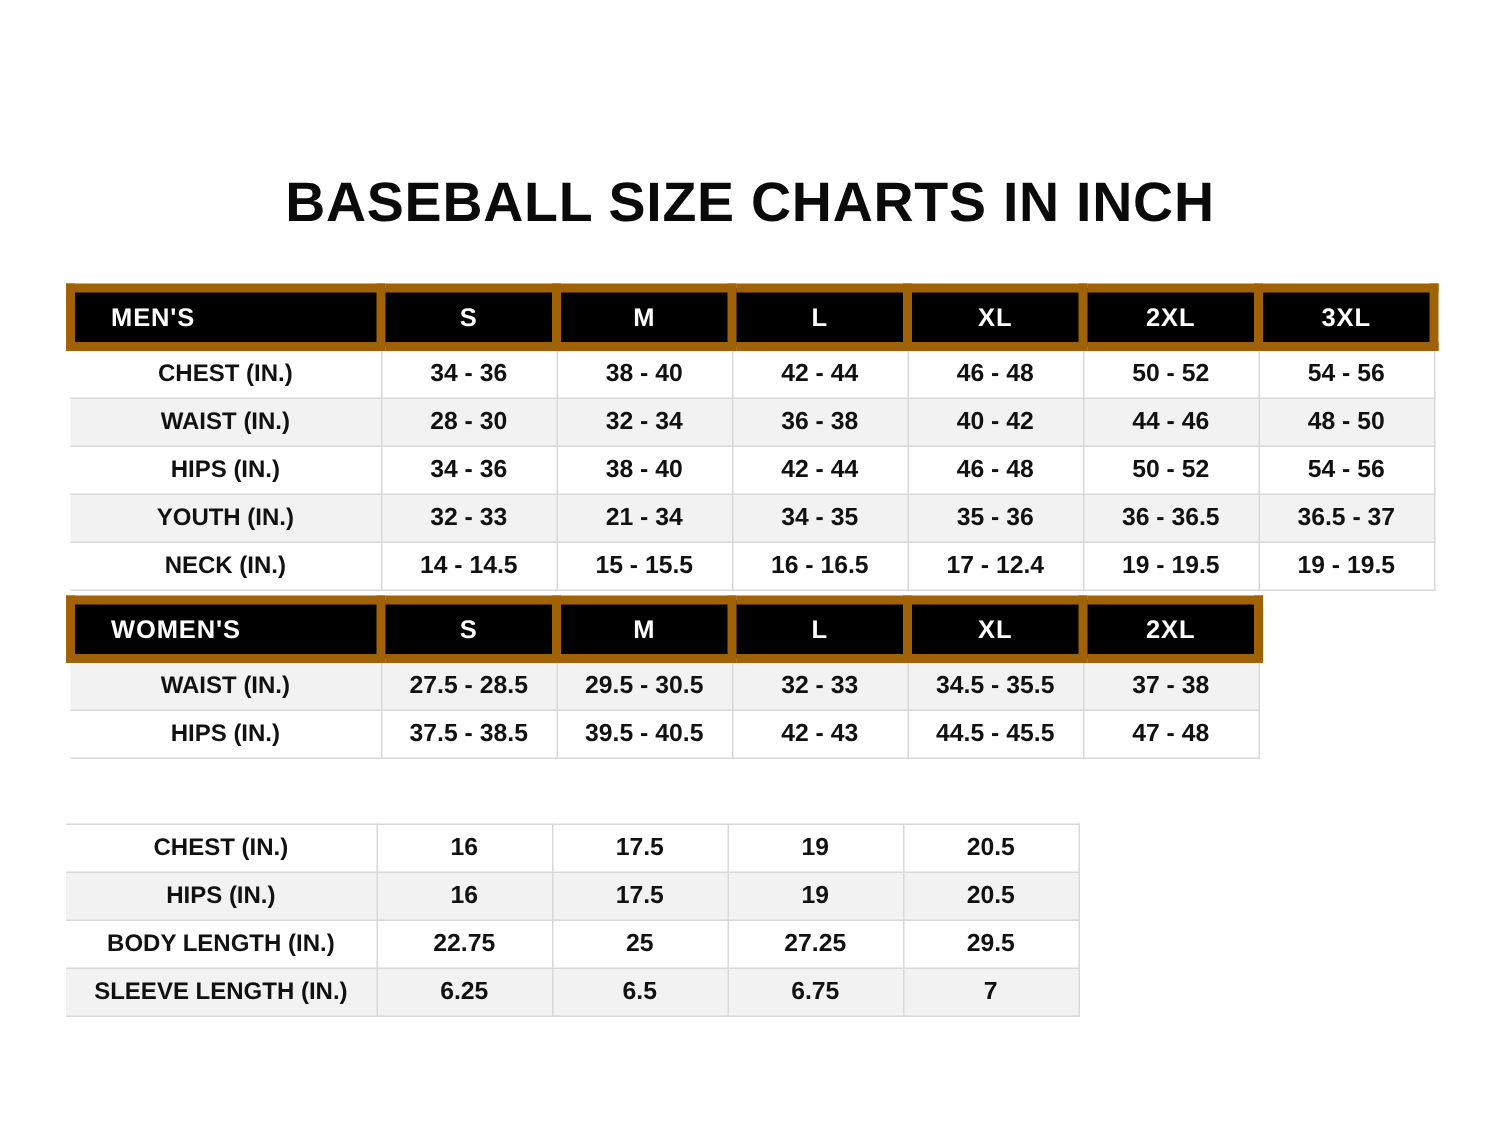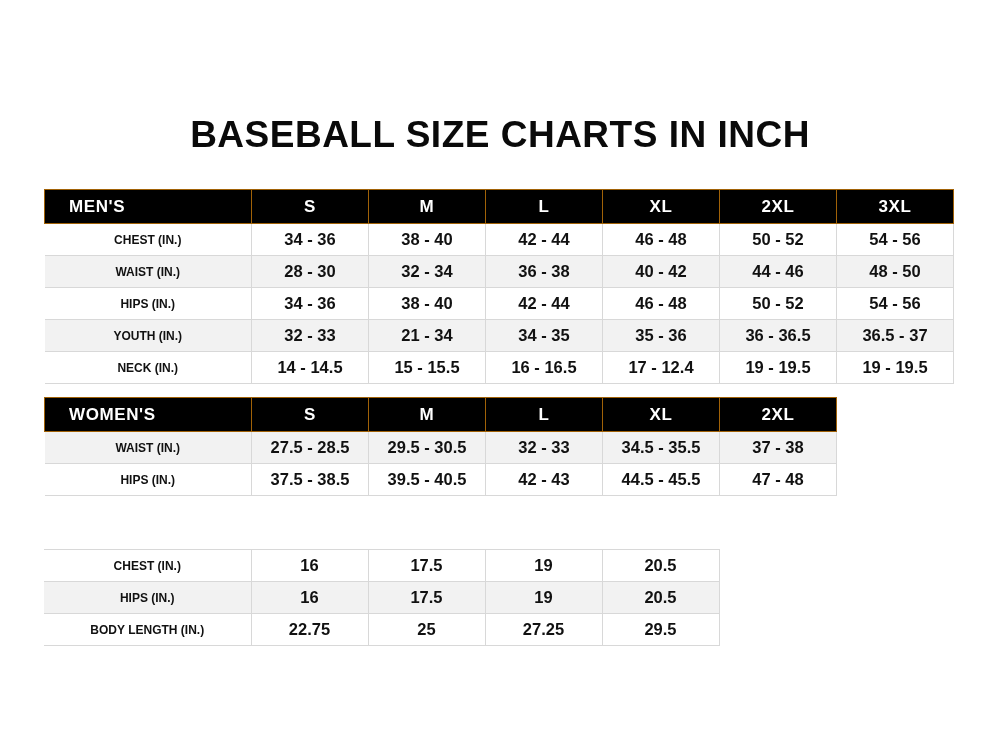--- a/index.html
+++ b/index.html
@@ -49,33 +49,33 @@
     font-size: 16.5px;
     color: #111111;
     padding: 0;
     height: 31px;
     vertical-align: middle;
     background: #ffffff;
   }
   table.size-table tr.header-row td {
     background: #000000;
     color: #ffffff;
-    border: 1px solid #a16207;
+    border: 6px solid #a16207;
     font-size: 17px;
     letter-spacing: 0.6px;
     height: 33px;
     margin-top: 8px;
   }
   table.size-table tr.alt td {
     background: #f2f2f2;
   }
   table.size-table td.label-cell {
     background: #ffffff;
     border-left: none;
-    font-size: 12px;
+    font-size: 16px;
   }
   table.size-table tr.alt td.label-cell {
     background: #f2f2f2;
   }
   table.size-table tr.header-row td.label-cell {
     background: #000000;
     color: #ffffff;
     text-align: left;
     padding-left: 24px;
   }
@@ -239,16 +239,23 @@
         <td>19</td>
         <td>20.5</td>
       </tr>
       <tr>
         <td class="label-cell">BODY LENGTH (IN.)</td>
         <td>22.75</td>
         <td>25</td>
         <td>27.25</td>
         <td>29.5</td>
       </tr>
+      <tr class="alt">
+        <td class="label-cell">SLEEVE LENGTH (IN.)</td>
+        <td>6.25</td>
+        <td>6.5</td>
+        <td>6.75</td>
+        <td>7</td>
+      </tr>
     </tbody>
   </table>
 
 </div>
 
 </body></html>

